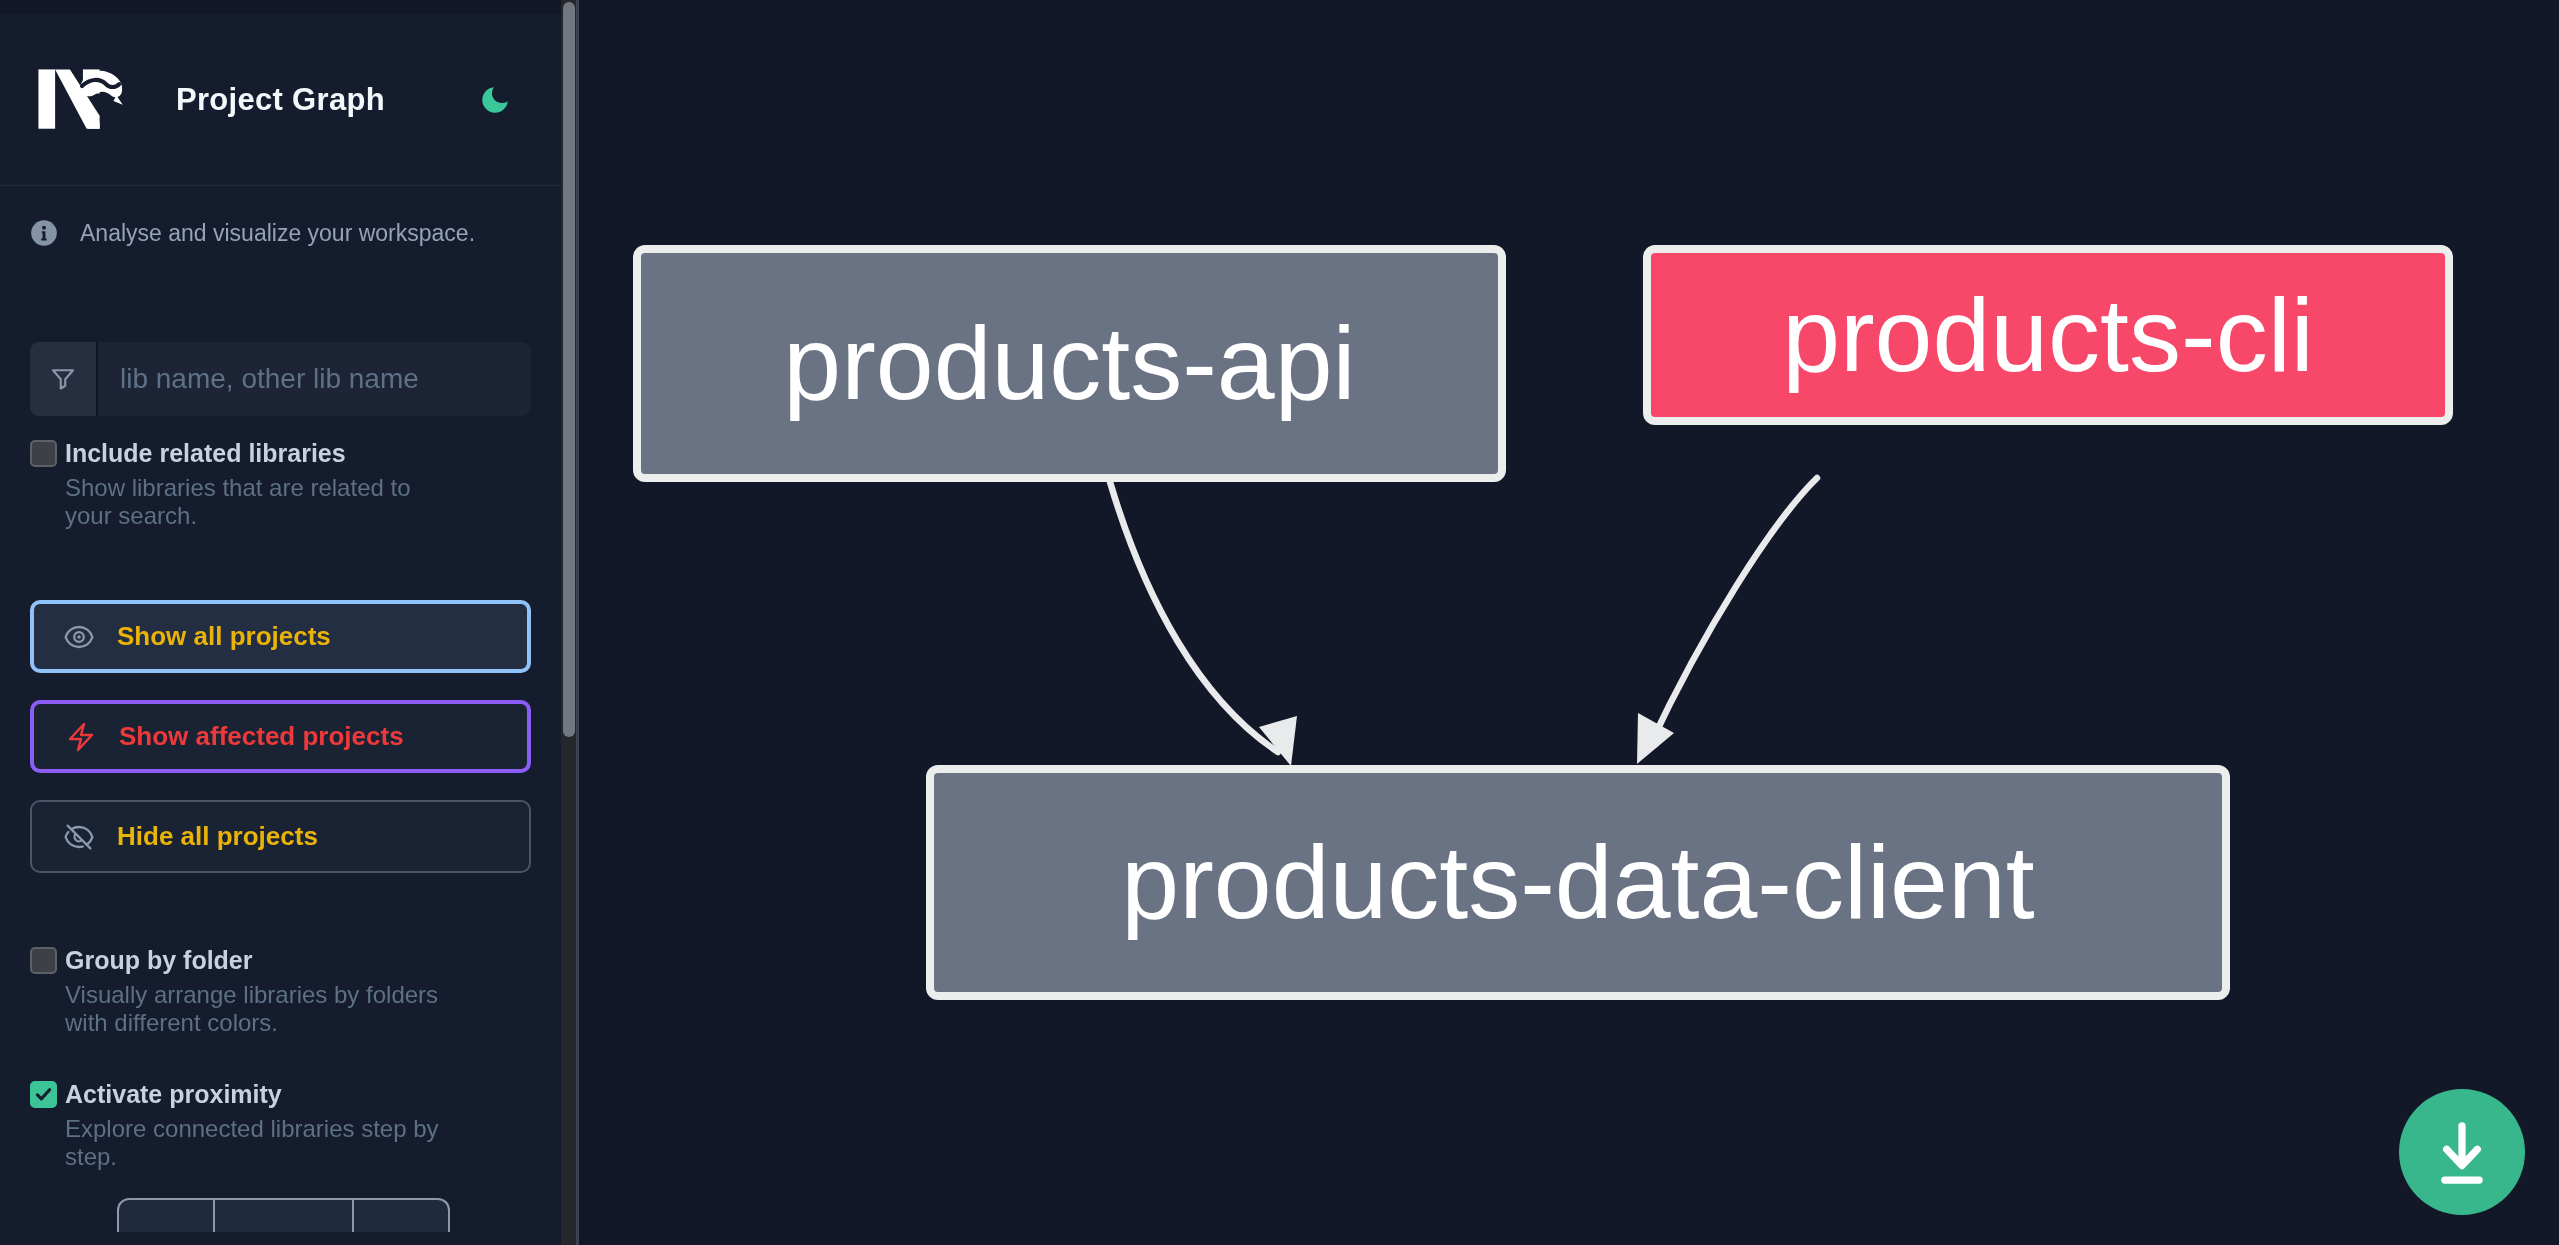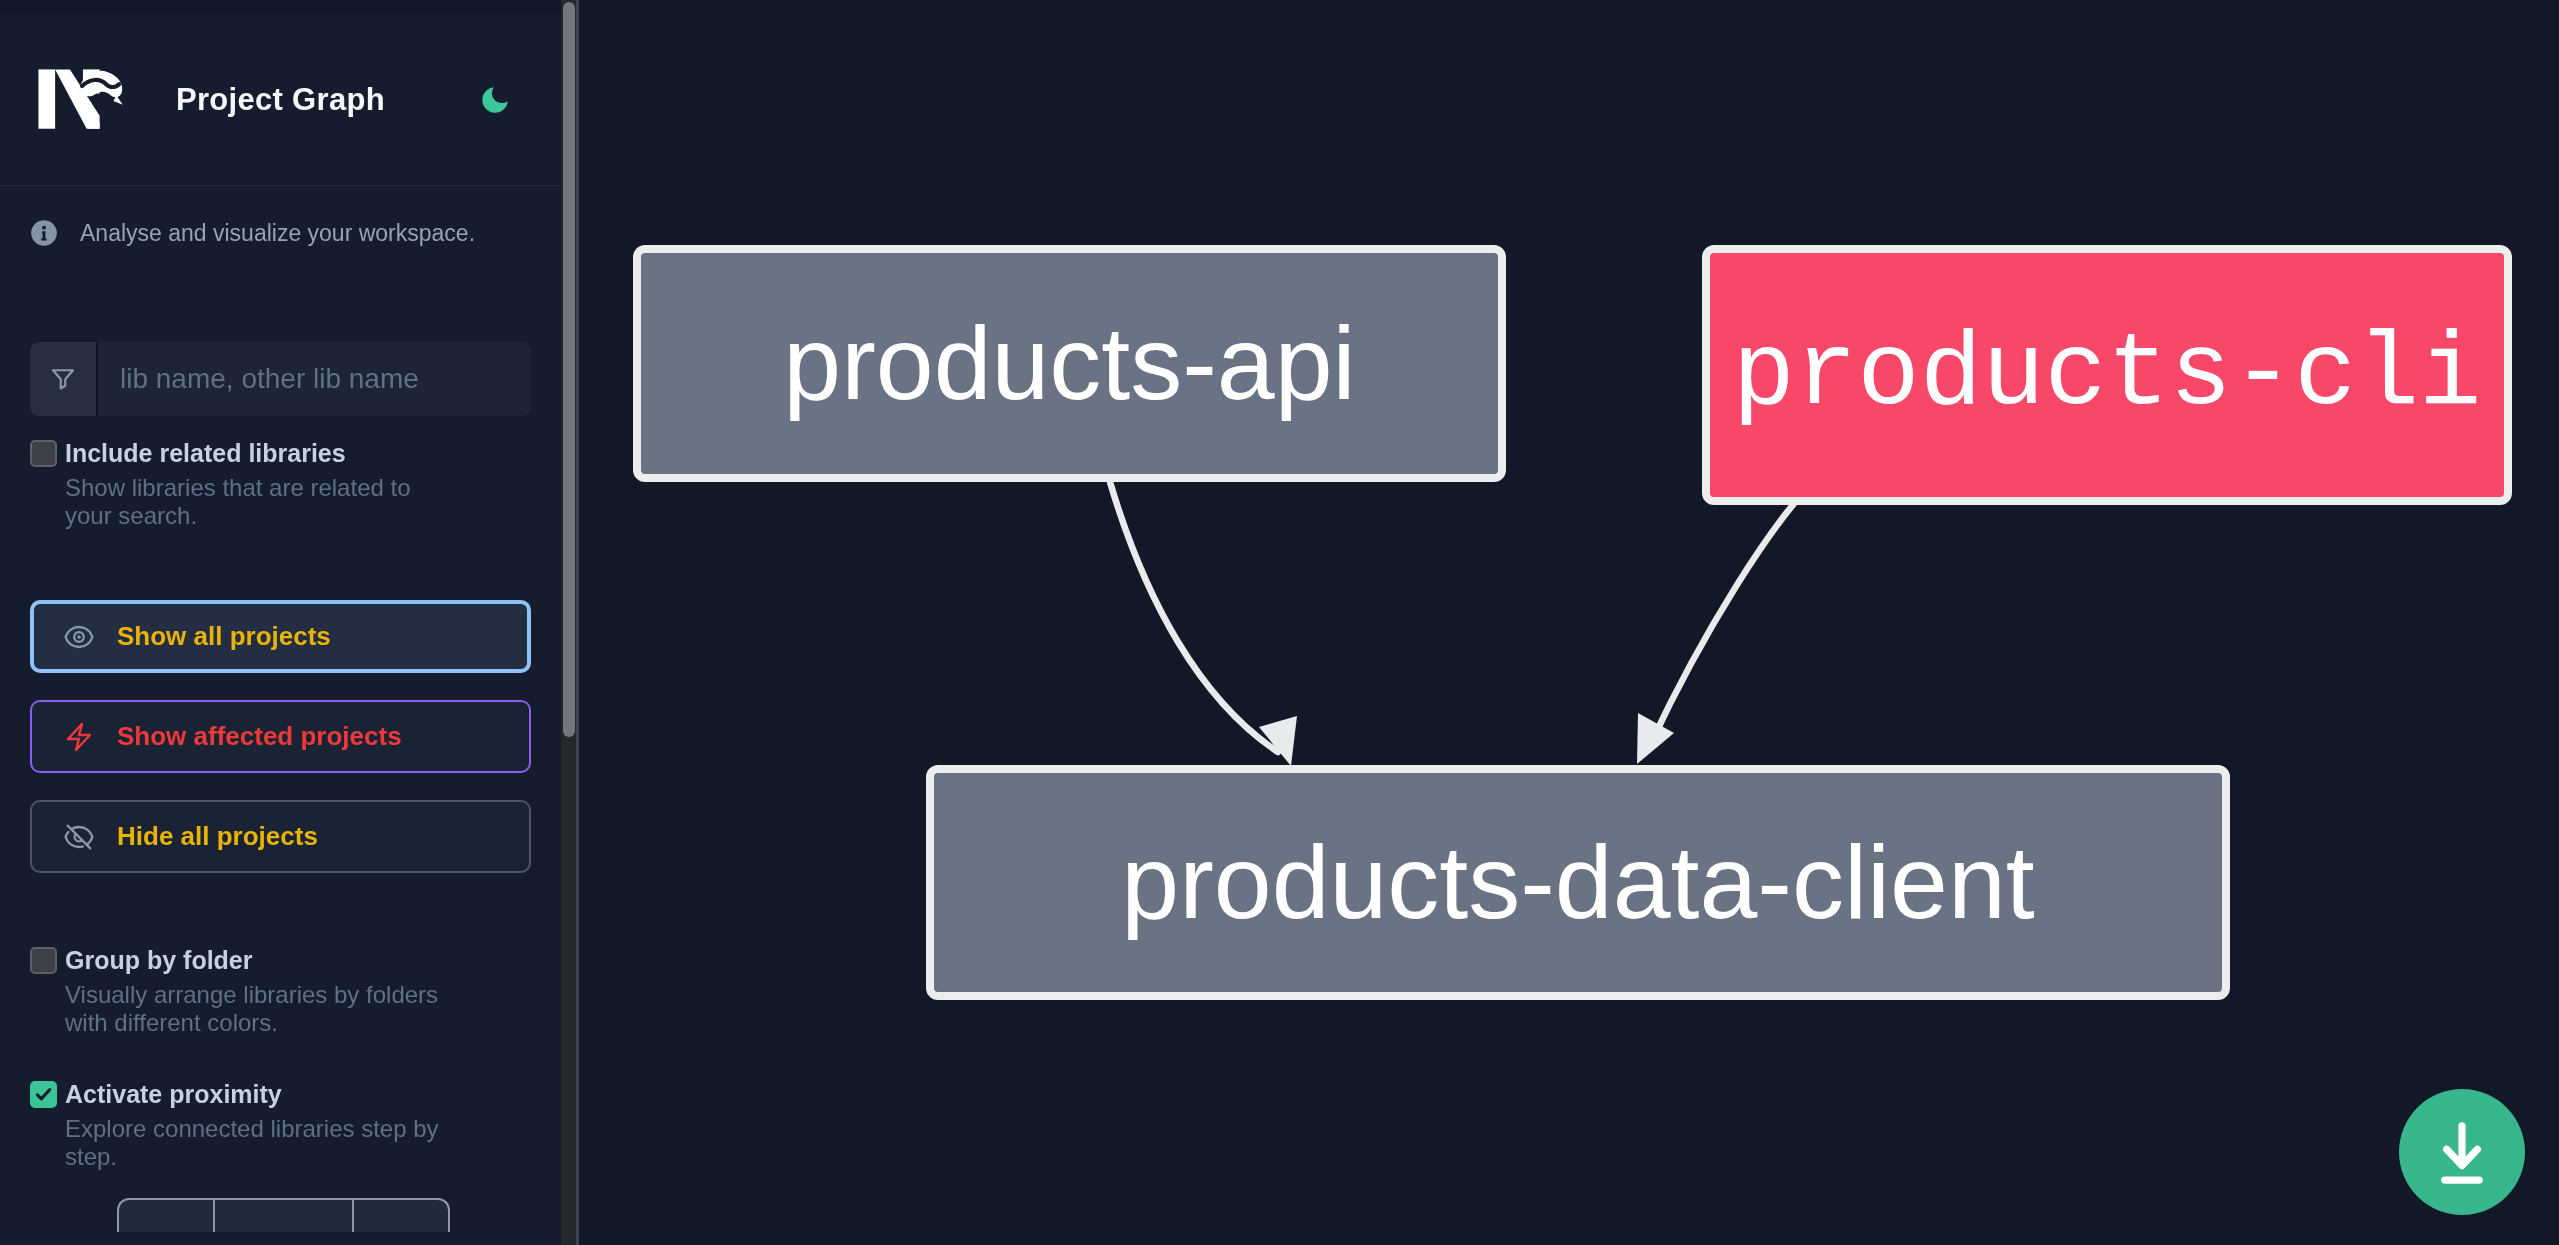--- a/index.html
+++ b/index.html
@@ -31,21 +31,21 @@
   .opt-label{font-size:25px;font-weight:bold;color:#c6d2e0;line-height:30px;}
   .opt-desc{font-size:24px;color:#5d7086;line-height:28px;margin-top:6px;}
 
   .opt-include{margin-top:22px;}
   .actions{margin-top:70px;display:flex;flex-direction:column;}
   .act-btn{height:73px;border-radius:10px;display:flex;align-items:center;padding-left:31px;box-sizing:border-box;background:#1a2334;cursor:pointer;border:2px solid #4a5668;font-family:"Liberation Sans",sans-serif;}
   .act-btn + .act-btn{margin-top:27px;}
   .act-btn svg{flex:0 0 auto;margin-right:22px;}
   .act-label{font-size:26px;font-weight:bold;color:#eab308;}
   .act-focused{border:4px solid #8ec2f8;background:#232e42;padding-left:29px;}
-  .act-danger{border:2px solid #8b5cf6;}
+  .act-danger{border:4px solid #8b5cf6;}
   .act-danger .act-label{color:#ee393b;}
 
   .opt-group{margin-top:72px;}
   .opt-proximity{margin-top:42px;}
 
   .stepper{margin-top:27px;margin-left:87px;width:333px;height:34px;border:2px solid #8d98a8;border-bottom:none;border-radius:12px 12px 0 0;background:#1f2a3d;display:flex;box-sizing:border-box;overflow:hidden;}
   .step-cell{box-sizing:border-box;height:100%;}
   .step-cell:nth-child(1){width:94px;}
   .step-cell:nth-child(2){width:141px;border-left:2px solid #8d98a8;border-right:2px solid #8d98a8;}
   .step-cell:nth-child(3){flex:1;}
@@ -182,21 +182,21 @@
     <path d="M 1110 482 C 1145 600, 1200 700, 1278 752" fill="none" stroke="#e9eaec" stroke-width="6.5" stroke-linecap="round"></path>
     <polygon points="1291,766 1259,727 1297,716" fill="#e9eaec"></polygon>
     <path d="M 1817 478 C 1772 522, 1703 632, 1650 745" fill="none" stroke="#e9eaec" stroke-width="6.5" stroke-linecap="round"></path>
     <polygon points="1637,764 1638,713 1674,733" fill="#e9eaec"></polygon>
   </svg>
 
   <div class="gnode node-gray" style="left:633px;top:245px;width:873px;height:237px;">
     <span class="gnode-label">products-api</span>
   </div>
 
-  <div class="gnode node-pink" style="left:1702px;top:245px;width:810px;height:260px;font-family:Liberation Mono, monospace;">
+  <div class="gnode node-pink" style="left:1643px;top:245px;width:810px;height:180px;">
     <span class="gnode-label">products-cli</span>
   </div>
 
   <div class="gnode node-gray" style="left:926px;top:765px;width:1304px;height:235px;">
     <span class="gnode-label">products-data-client</span>
   </div>
 
   <button class="fab">
     <svg width="126" height="126" viewBox="0 0 126 126">
       <path d="M63 34 V74" stroke="#ffffff" stroke-width="8" stroke-linecap="round" fill="none"></path>

